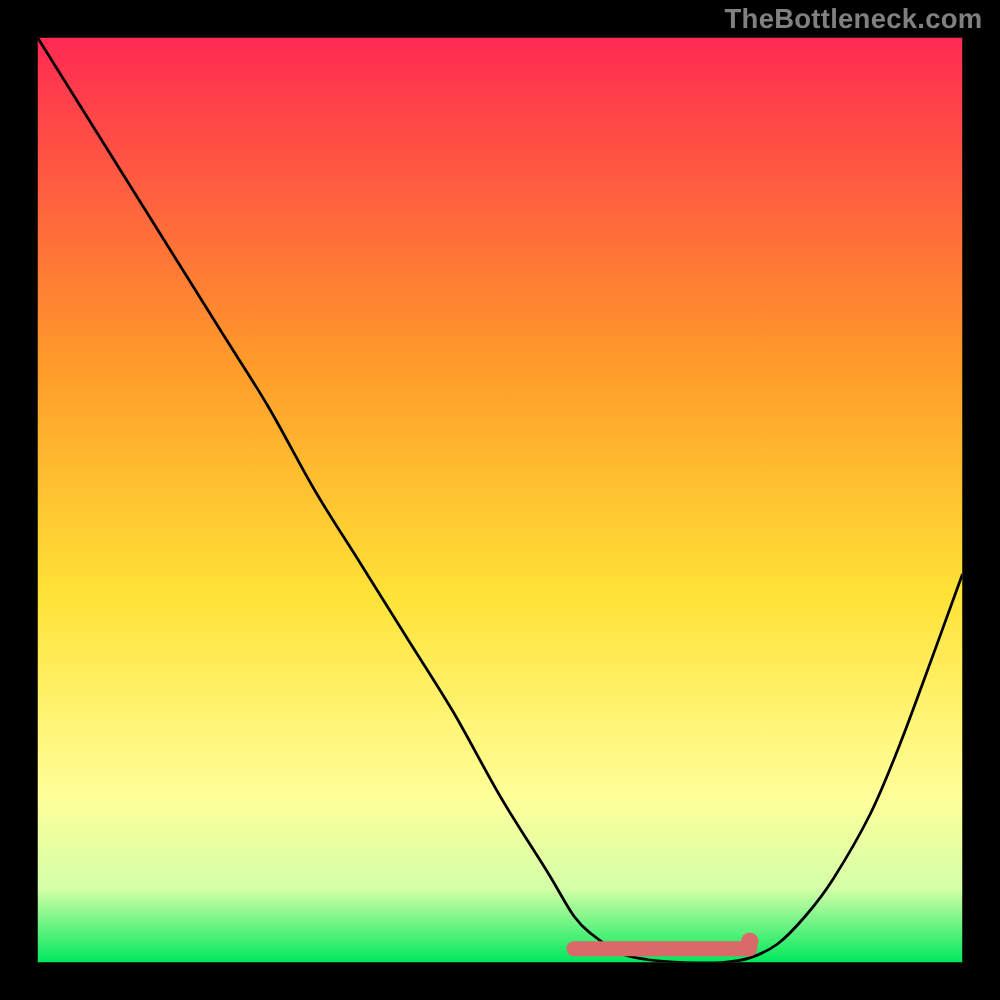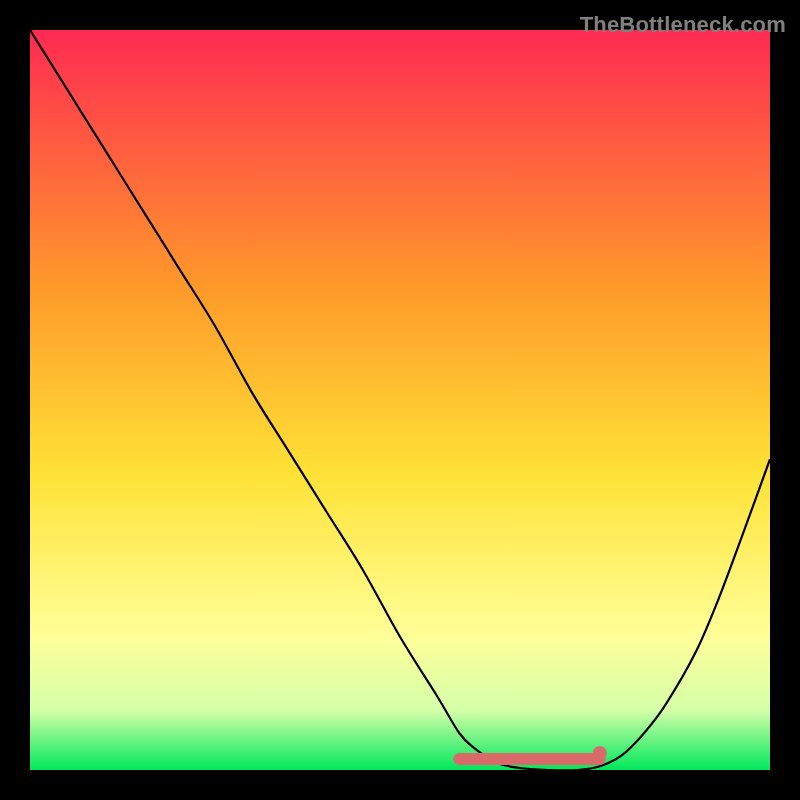--- a/index.html
+++ b/index.html
@@ -5,21 +5,21 @@
   * { margin: 0; padding: 0; box-sizing: border-box; }
   html, body { width: 800px; height: 800px; overflow: hidden; background: #000; }
   .frame {
     position: relative;
     width: 800px;
     height: 800px;
     background: #000;
   }
   .watermark {
     position: absolute;
-    top: 12px;
+    top: 2px;
     right: 14px;
     font-family: Arial, Helvetica, sans-serif;
     font-size: 22px;
     font-weight: 600;
     color: #808080;
     letter-spacing: 0.2px;
     z-index: 5;
   }
   .plot {
     position: absolute;

